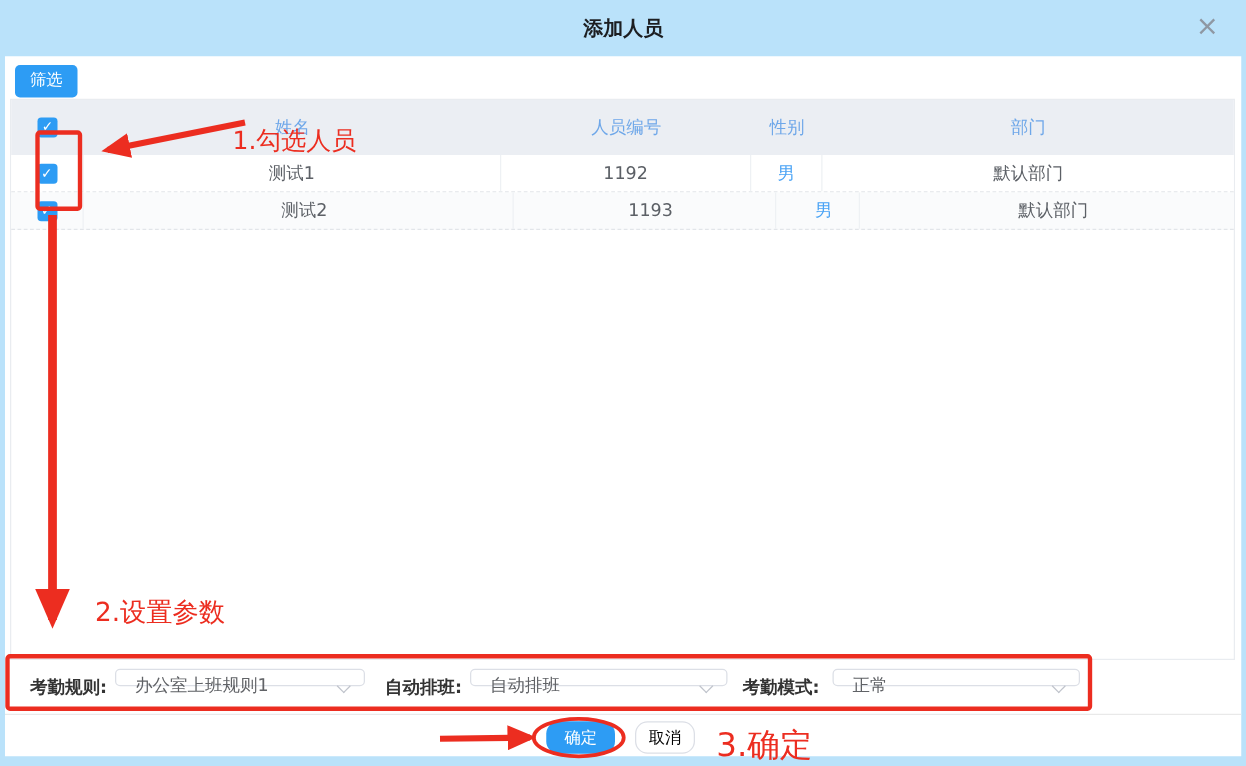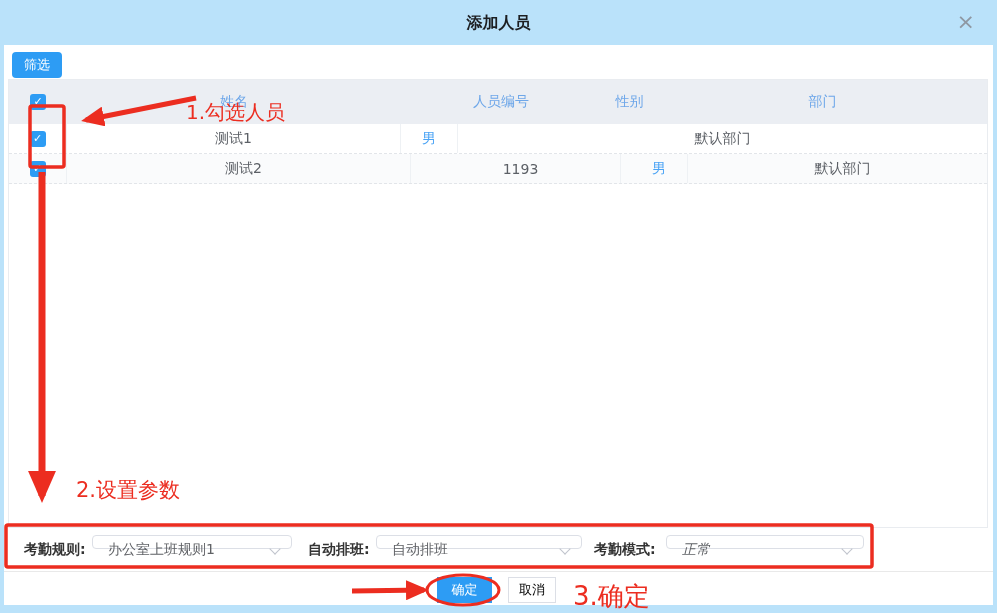--- a/index.html
+++ b/index.html
@@ -83,21 +83,21 @@
   }
   .chevron{
     position:absolute;right:12px;top:9px;width:8px;height:8px;
     border-right:1.6px solid #c0c4cc;border-bottom:1.6px solid #c0c4cc;
     transform:rotate(45deg);
   }
   .footer-divider{
     position:absolute;left:4px;top:571px;width:989px;height:1px;background:#e9e9e9;
   }
   .btn{
-    position:absolute;top:577px;height:26px;border-radius:0;
+    position:absolute;top:577px;height:26px;border-radius:10px;
     font-size:13px;cursor:pointer;font-family:inherit;
   }
   .btn-confirm{
     left:437px;width:55px;background:var(--accent);color:#fff;border:none;
   }
   .btn-cancel{
     left:508px;width:48px;background:#fff;color:#000000;border:1px solid var(--border);
   }
   
   .annot-overlay{
@@ -131,20 +131,21 @@
     <div class="cell col-id">人员编号</div>
     <div class="cell col-gender">性别</div>
     <div class="cell col-dept">部门</div>
   </div>
   <div>
   <div class="trow">
     <div class="cell col-check">
       <div class="cb"></div>
     </div>
     <div class="cell col-name">测试1</div>
+    <div class="cell col-id">1192</div>
     <div class="cell col-gender gender">男</div>
     <div class="cell col-dept">默认部门</div>
   </div>
 
   <div class="trow alt">
     <div class="cell col-check">
       <div class="cb"></div>
     </div>
     <div class="cell col-name">测试2</div>
     <div class="cell col-id">1193</div>
@@ -160,21 +161,21 @@
   <span class="chevron"></span>
 </div>
 
 <div class="param-label" style="left:308px;">自动排班:</div>
 <div class="select" style="left:376px;width:206px;">
   <span>自动排班</span>
   <span class="chevron"></span>
 </div>
 
 <div class="param-label" style="left:594px;">考勤模式:</div>
-<div class="select" style="left:666px;width:198px;font-style:italic;">
+<div class="select" style="left:666px;width:198px;">
   <span>正常</span>
   <span class="chevron"></span>
 </div>
 
 <div class="footer-divider"></div>
 <button class="btn btn-confirm">确定</button>
 <button class="btn btn-cancel">取消</button>
 
 <svg class="annot-overlay" viewBox="0 0 997 613" xmlns="http://www.w3.org/2000/svg">
   <defs>

